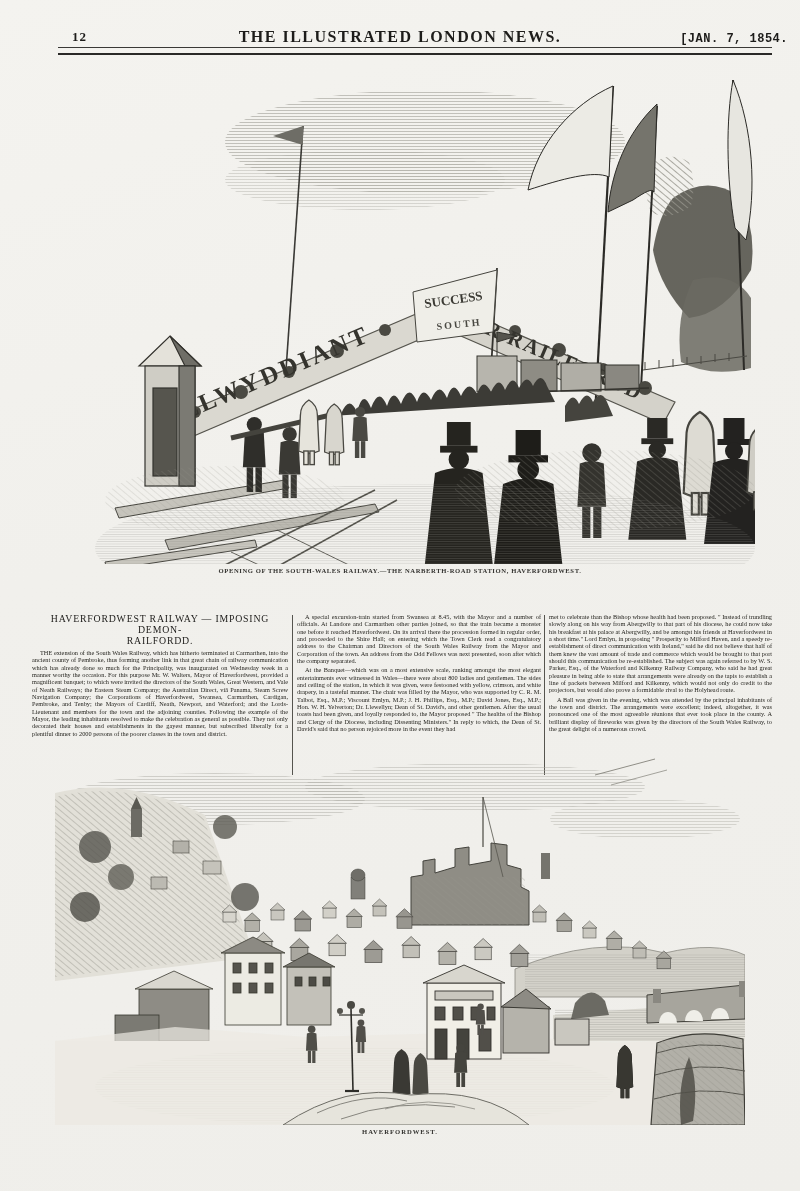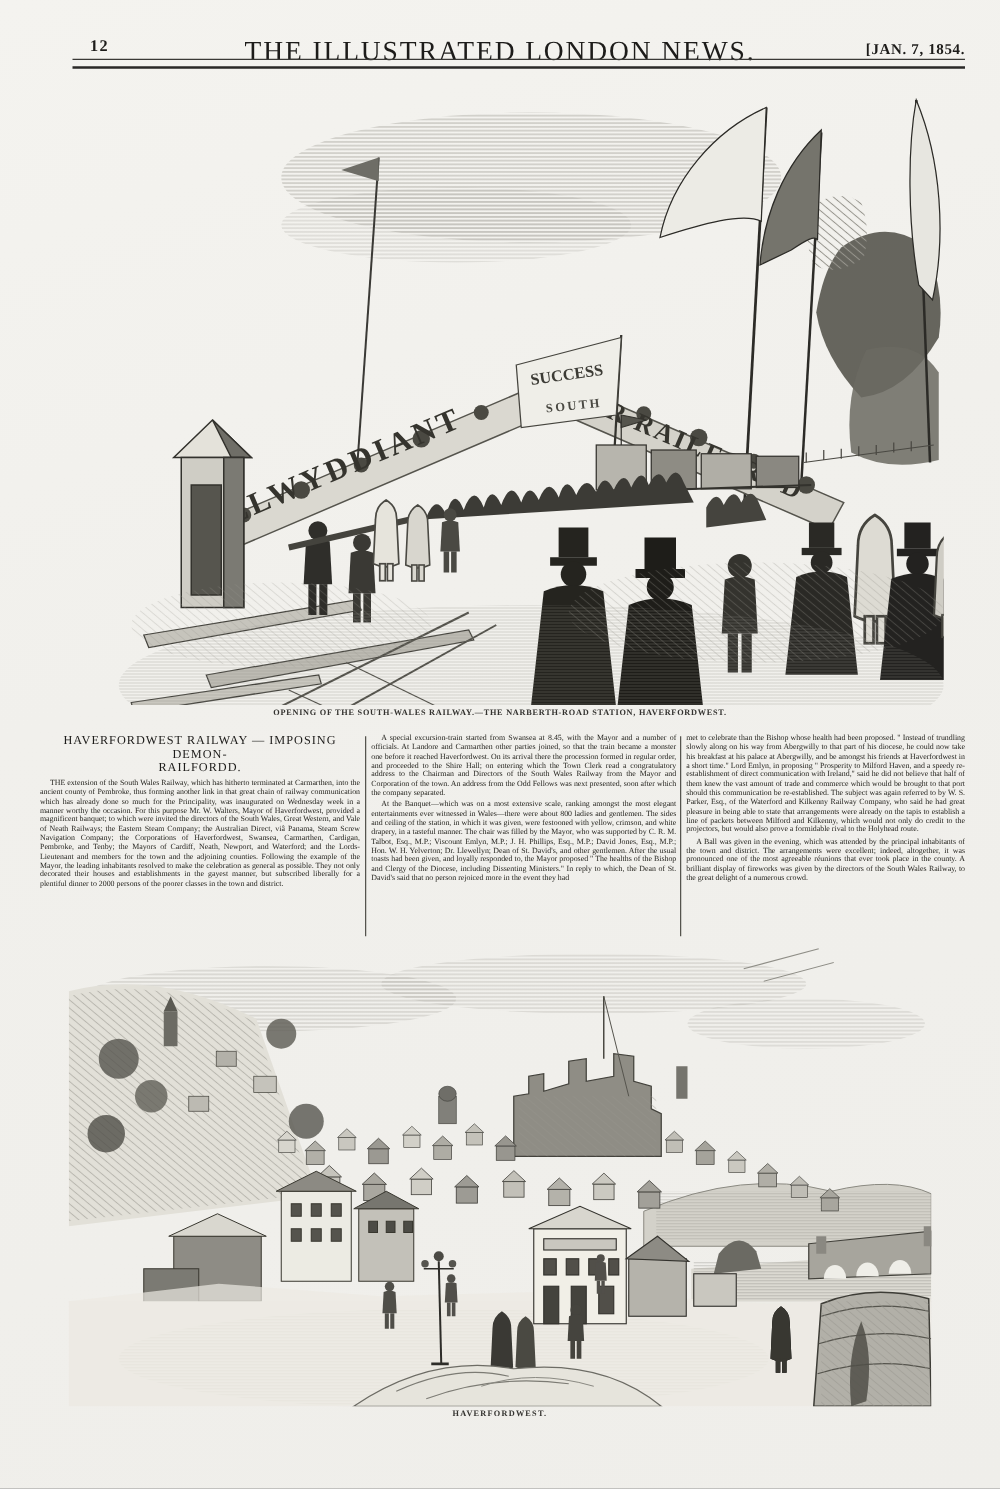--- a/index.html
+++ b/index.html
@@ -3,30 +3,30 @@
 <meta charset="utf-8">
 <style>
   html,body{margin:0;padding:0;background:#888;}
   .page{
     position:relative;width:800px;height:1191px;margin:0 auto;
     background:linear-gradient(160deg,#f4f3ef 0%,#f1f0ec 40%,#efeeea 100%);
     font-family:"Liberation Serif","DejaVu Serif",serif;color:#1d1c1a;overflow:hidden;
   }
   
   .hdr-pagenum{position:absolute;left:72px;top:29px;font-size:13px;font-weight:bold;letter-spacing:1px;}
-  .hdr-masthead{position:absolute;left:0;right:0;top:28px;text-align:center;font-size:22px;font-weight:normal;letter-spacing:1.5px;}
-  .hdr-date{position:absolute;right:28px;top:32px;font-size:12px;font-weight:bold;font-variant:small-caps;letter-spacing:.5px;}
+  .hdr-masthead{position:absolute;left:0;right:0;top:28px;text-align:center;font-size:16px;font-weight:bold;letter-spacing:1.5px;}
+  .hdr-date{position:absolute;right:12px;top:32px;font-size:12px;font-weight:bold;font-variant:small-caps;letter-spacing:.5px;font-family:Liberation Mono, monospace;}
   .hdr-rule{position:absolute;left:58px;right:28px;top:47px;height:5px;
     border-top:1px solid #3a3936;border-bottom:2px solid #2a2927;}
   
   .engraving{position:absolute;}
   .caption{position:absolute;left:0;right:0;text-align:center;font-size:6.6px;font-weight:bold;
     letter-spacing:.6px;color:#343330;}
   
-  .cols{position:absolute;left:32px;top:587px;width:740px;height:168px;}
+  .cols{position:absolute;left:32px;top:613px;width:740px;height:168px;}
   .col{position:absolute;top:0;font-size:6.3px;line-height:7.35px;text-align:justify;color:#25241f;}
   .col p{margin:0 0 2px 0;text-indent:8px;}
   .col p.noindent{text-indent:0;}
   .col-rule{position:absolute;top:2px;bottom:6px;width:1px;background:#55544e;}
   .headline{font-size:9.8px;letter-spacing:.8px;text-align:center;line-height:11px;margin:0 0 3px 0;
     font-weight:normal;color:#1d1c1a;}
   svg text{font-family:"Liberation Serif","DejaVu Serif",serif;}
 </style>
 </head>
 <body>

